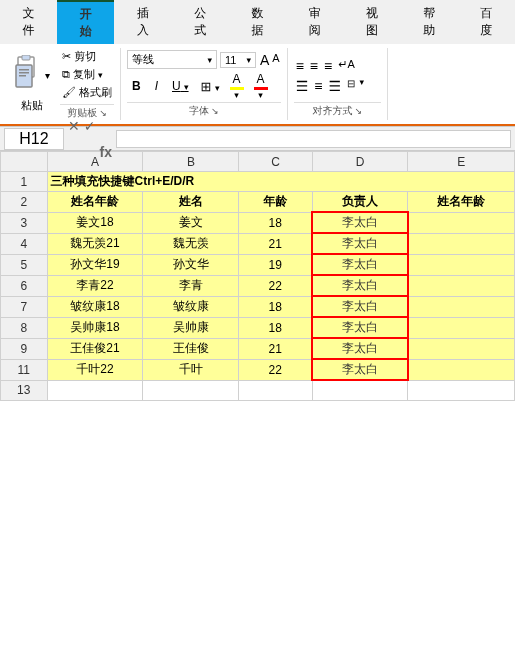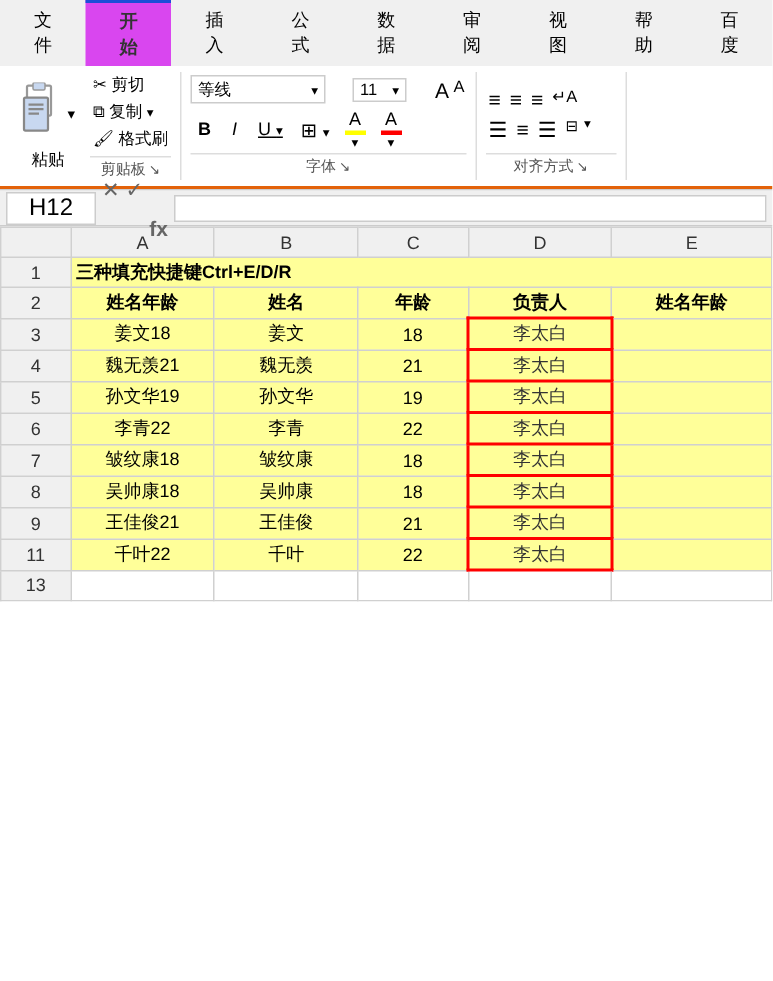--- a/index.html
+++ b/index.html
@@ -2,30 +2,30 @@
 <html><head>
   <meta charset="utf-8">
   <style>
     * { margin: 0; padding: 0; box-sizing: border-box; }
     body { width: 515px; height: 654px; overflow: hidden; font-family: 'Microsoft YaHei', SimSun, Arial, sans-serif; font-size: 12px; background: #fff; }
 
     
     .ribbon { background: #f0f0f0; border-bottom: 1px solid #ccc; }
     .ribbon-tabs { display: flex; background: #f0f0f0; }
     .ribbon-tab { padding: 4px 20px; font-size: 12px; cursor: pointer; border: none; background: none; }
-    .ribbon-tab.active { background: #d946ef; border-top: 2px solid #1d4ed8; font-weight: bold; color: #333; }
+    .ribbon-tab.active { background: #0ea5e9; border-top: 2px solid #14532d; font-weight: bold; color: #333; }
     .ribbon-content { background: #fff; border-bottom: 2px solid #e36209; padding: 4px 8px; display: flex; align-items: stretch; min-height: 72px; }
 
     .paste-area { display: flex; flex-direction: column; align-items: center; justify-content: center; gap: 2px; padding: 2px 6px; }
     .clipboard-items { display: flex; flex-direction: column; font-size: 11px; gap: 1px; flex: 1; justify-content: center; }
     .clipboard-item { display: flex; align-items: center; gap: 3px; cursor: pointer; padding: 1px 2px; }
     .clipboard-group-label { font-size: 10px; color: #555; text-align: center; border-top: 1px solid #ddd; margin-top: 2px; padding-top: 1px; display: flex; align-items: center; gap: 2px; justify-content: center;}
 
     .font-group { display: flex; flex-direction: column; border-right: 1px solid #ddd; padding: 2px 6px; min-width: 140px; }
-    .font-row1 { display: flex; align-items: center; gap: 18px; margin-bottom: 2px; }
+    .font-row1 { display: flex; align-items: center; gap: 3px; margin-bottom: 2px; }
     .font-name-box { border: 1px solid #ccc; padding: 1px 4px; font-size: 11px; width: 90px; cursor: pointer; display: flex; align-items: center; justify-content: space-between; }
     .font-size-box { border: 1px solid #ccc; padding: 1px 4px; font-size: 11px; width: 36px; cursor: pointer; display: flex; align-items: center; justify-content: space-between; }
     .font-size-btns { display: flex; gap: 1px; }
     .font-size-btns span { font-size: 13px; cursor: pointer; padding: 0 1px; }
     .font-row2 { display: flex; align-items: center; gap: 4px; }
     .font-btn { font-size: 12px; cursor: pointer; padding: 1px 4px; border: 1px solid transparent; background: none; }
     .font-btn-B { font-weight: bold; }
     .font-btn-I { font-style: italic; }
     .font-btn-U { text-decoration: underline; }
     .font-color-btn { display: flex; flex-direction: column; align-items: center; cursor: pointer; padding: 1px 3px; }

